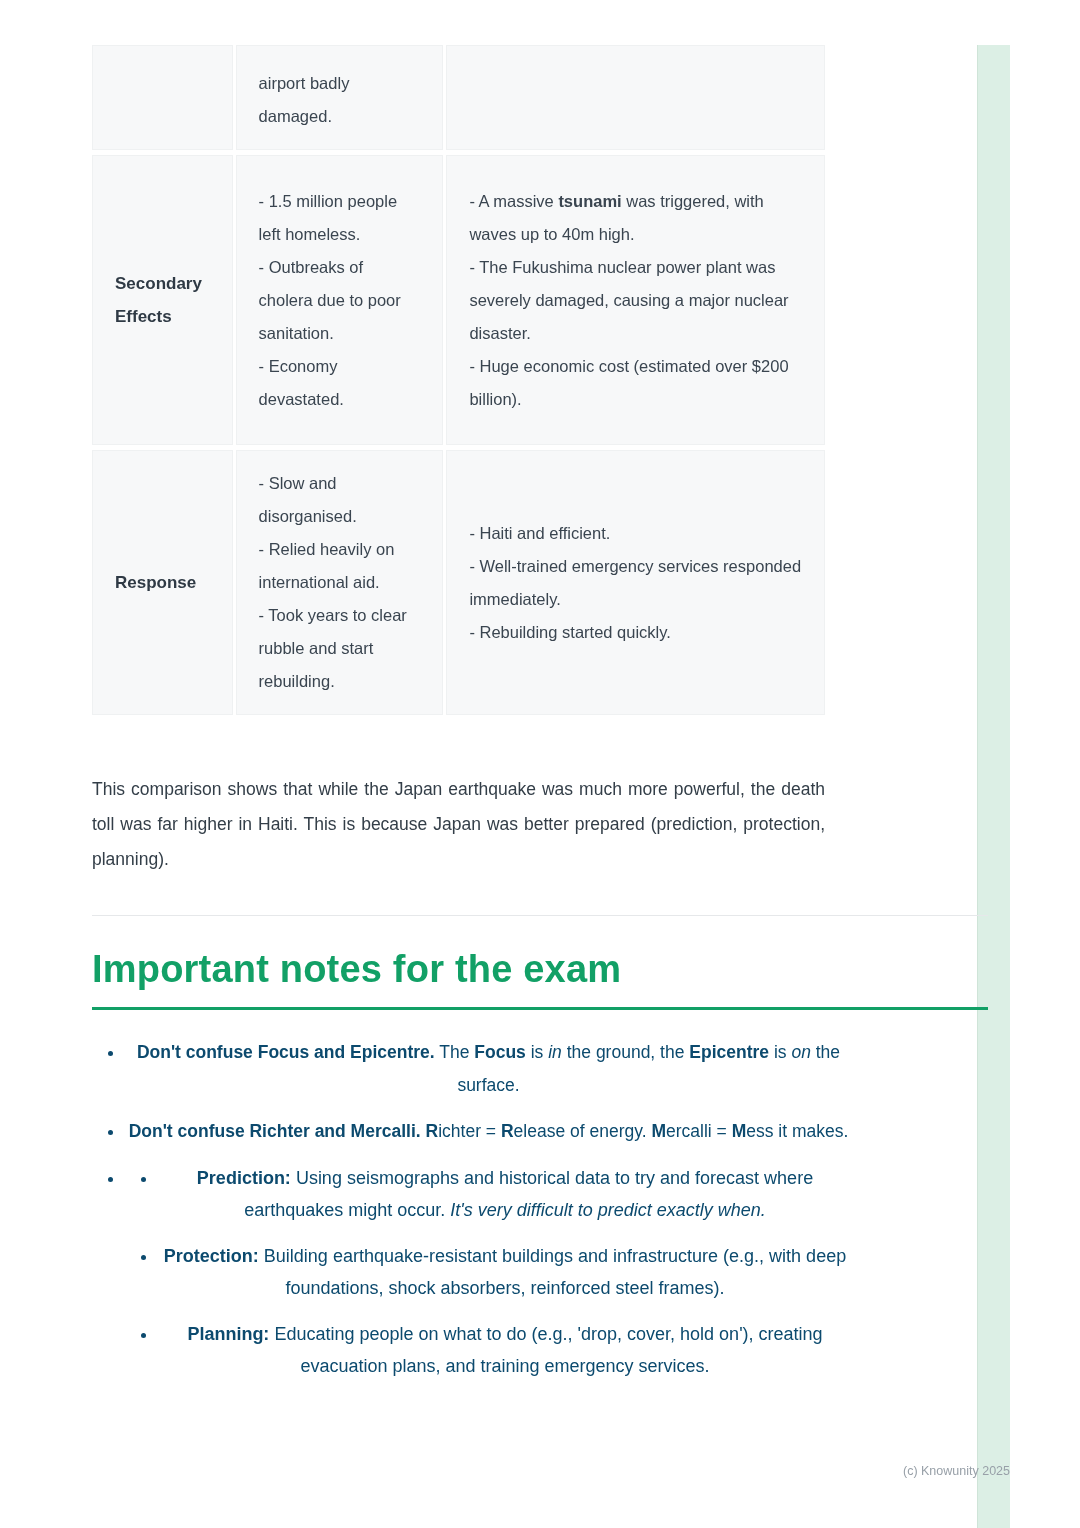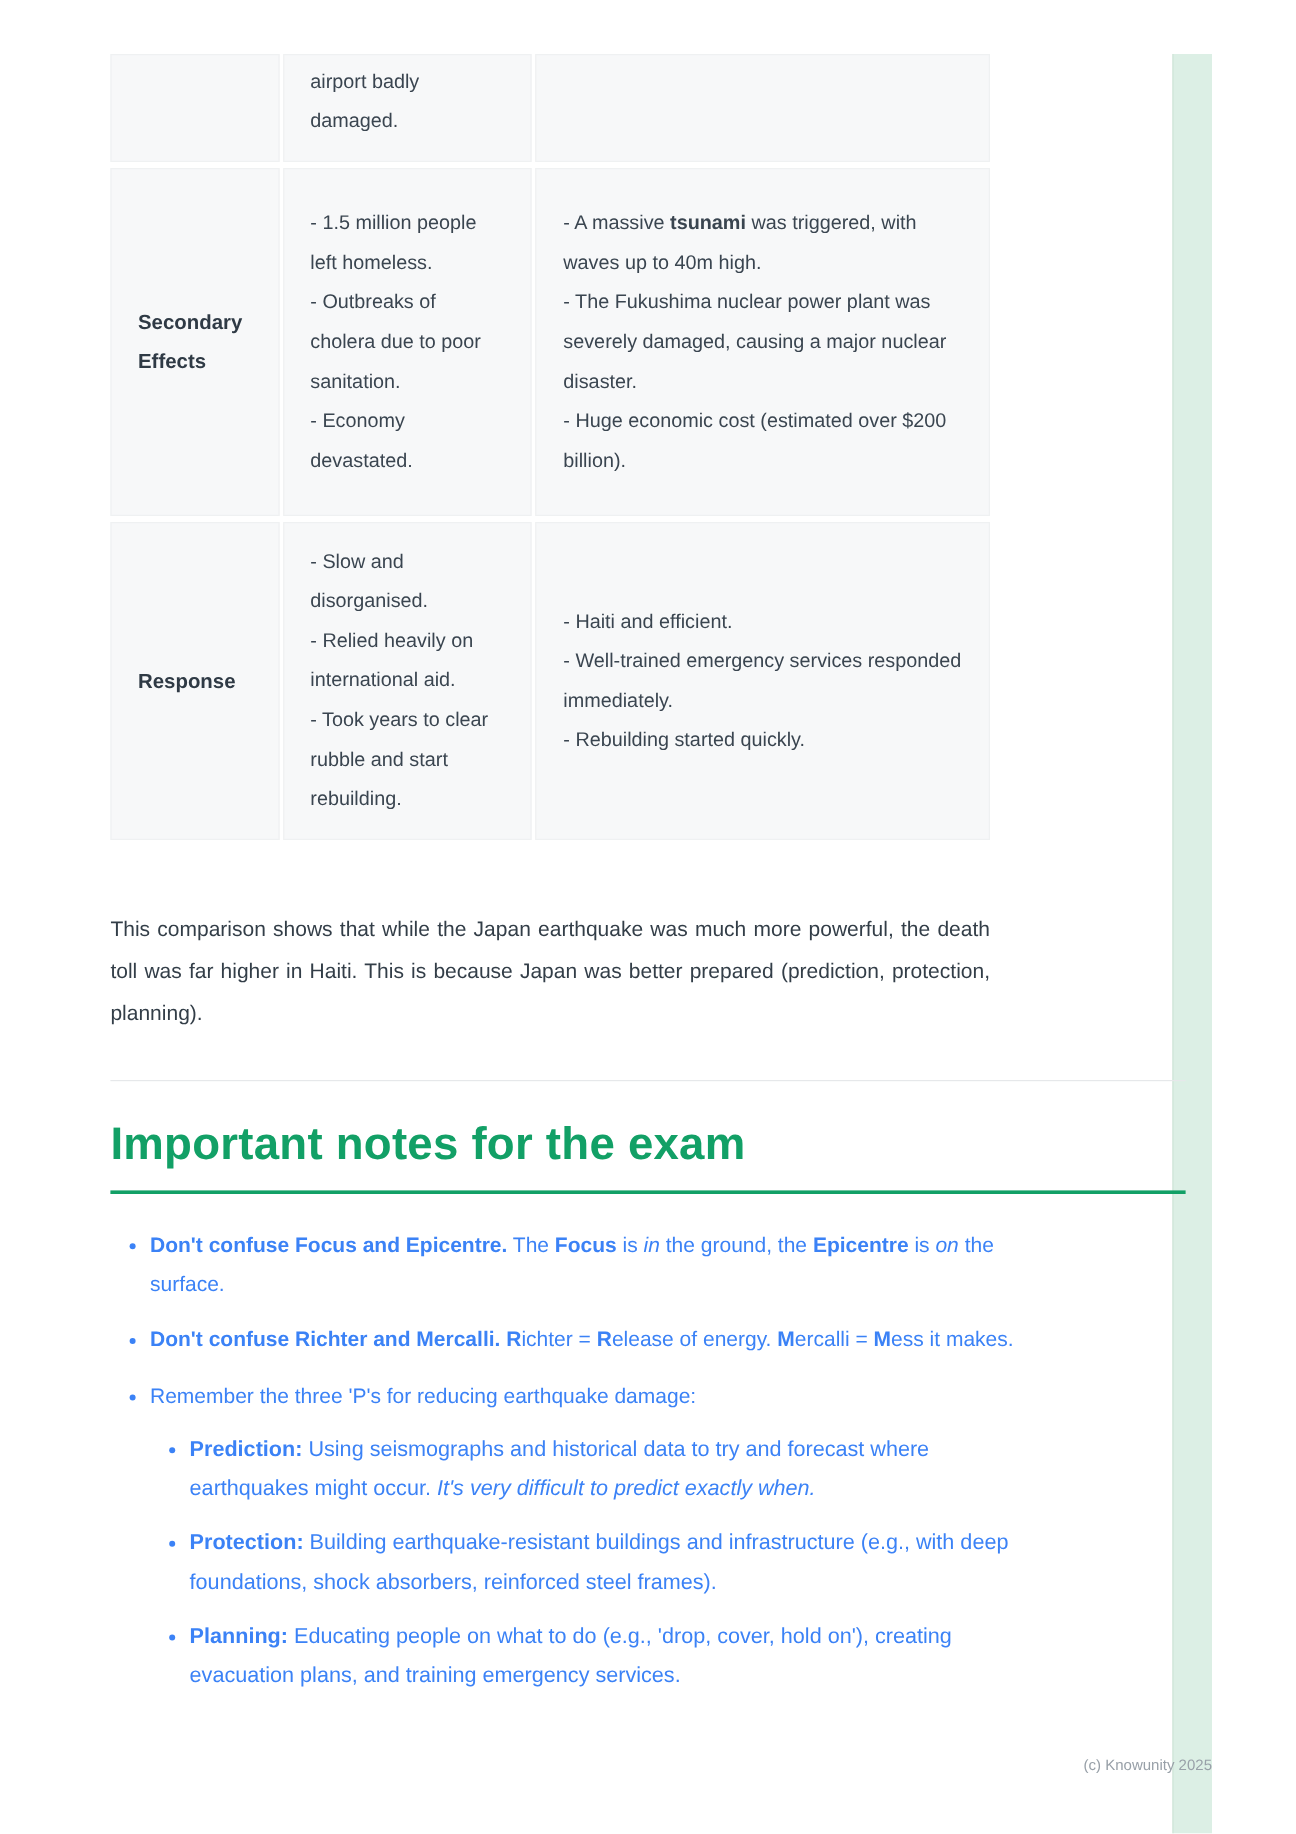--- a/index.html
+++ b/index.html
@@ -44,21 +44,21 @@
     color: #3A4550;
   }
   .cmp-table .label-cell {
     font-weight: 700;
     font-size: 17px;
     color: #2F3A45;
   }
   .cmp-table col.c-label { width: 140px; }
   .cmp-table col.c-haiti { width: 207px; }
   .cmp-table col.c-japan { width: 377px; }
-  tr.row-cut td { height: 85px; vertical-align: top; padding-top: 6px; }
+  tr.row-cut td { height: 85px; vertical-align: top; padding-top: 21px; }
   tr.row-secondary td { height: 290px; }
   tr.row-response td { height: 262px; }
   .cell-line { min-height: 33px; }
 
   .b { font-weight: 700; }
   .i { font-style: italic; }
 
   
   .summary {
     margin-top: 52px;
@@ -96,21 +96,22 @@
   ul.notes {
     margin-top: 26px;
     width: 760px;
     padding-left: 33px;
     list-style: disc;
   }
   ul.notes > li {
     font-size: 17.5px;
     line-height: 32.5px;
     margin-bottom: 14px;
-    color: #3b82f6;
+    color: #0c4a6e;
+    text-align: center;
   }
   ul.sub-notes {
     margin-top: 12px;
     padding-left: 33px;
     list-style: disc;
   }
   ul.sub-notes > li {
     font-size: 18px;
     line-height: 32.5px;
     margin-bottom: 13px;
@@ -186,21 +187,20 @@
     <div class="heading-underline"></div>
 
     <ul class="notes">
       <li>
         <span><span class="b">Don't confuse Focus and Epicentre.</span><span> The </span><span class="b">Focus</span><span> is </span><span class="i">in</span><span> the ground, the </span><span class="b">Epicentre</span><span> is </span><span class="i">on</span><span> the surface.</span></span>
       </li>
       <li>
         <span><span class="b">Don't confuse Richter and Mercalli.</span><span> </span><span class="b">R</span><span>ichter = </span><span class="b">R</span><span>elease of energy. </span><span class="b">M</span><span>ercalli = </span><span class="b">M</span><span>ess it makes.</span></span>
       </li>
       <li>
-        <span><span>Remember the three 'P's for reducing earthquake damage:</span></span>
         <ul class="sub-notes">
           <li>
             <span><span class="b">Prediction:</span><span> Using seismographs and historical data to try and forecast where earthquakes might occur. </span><span class="i">It's very difficult to predict exactly when.</span></span>
           </li>
           <li>
             <span><span class="b">Protection:</span><span> Building earthquake-resistant buildings and infrastructure (e.g., with deep foundations, shock absorbers, reinforced steel frames).</span></span>
           </li>
           <li>
             <span><span class="b">Planning:</span><span> Educating people on what to do (e.g., 'drop, cover, hold on'), creating evacuation plans, and training emergency services.</span></span>
           </li>

